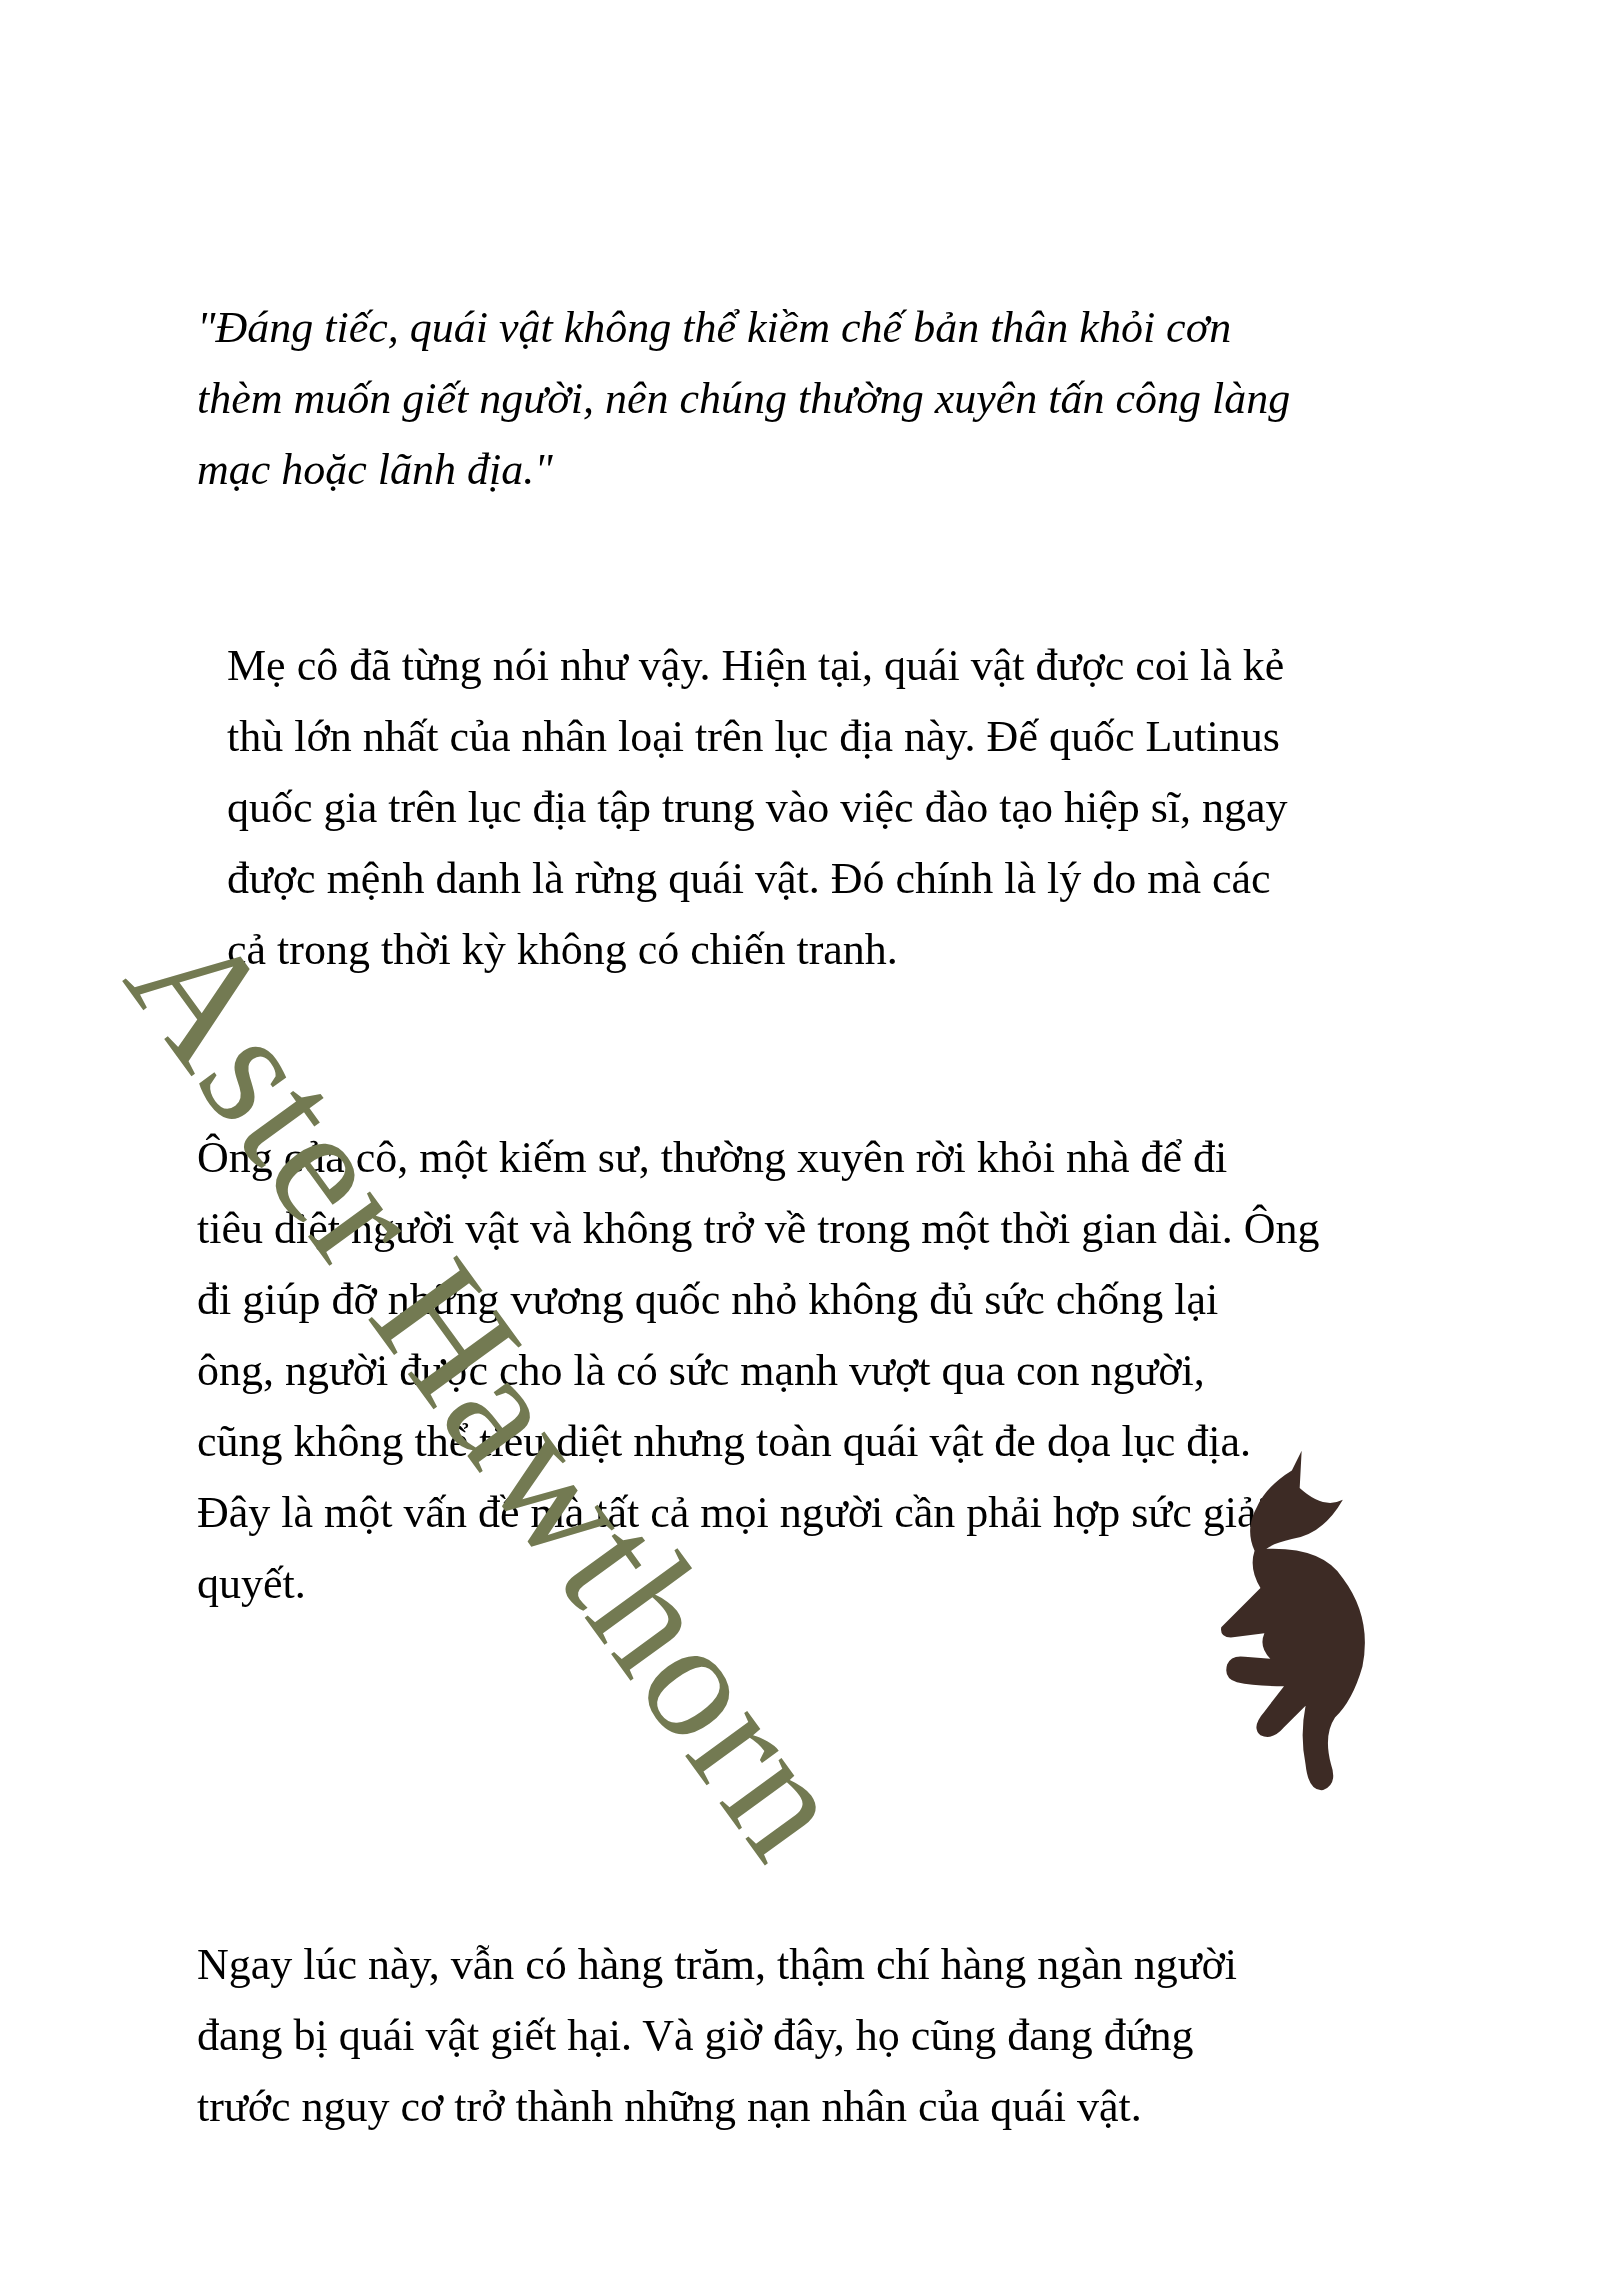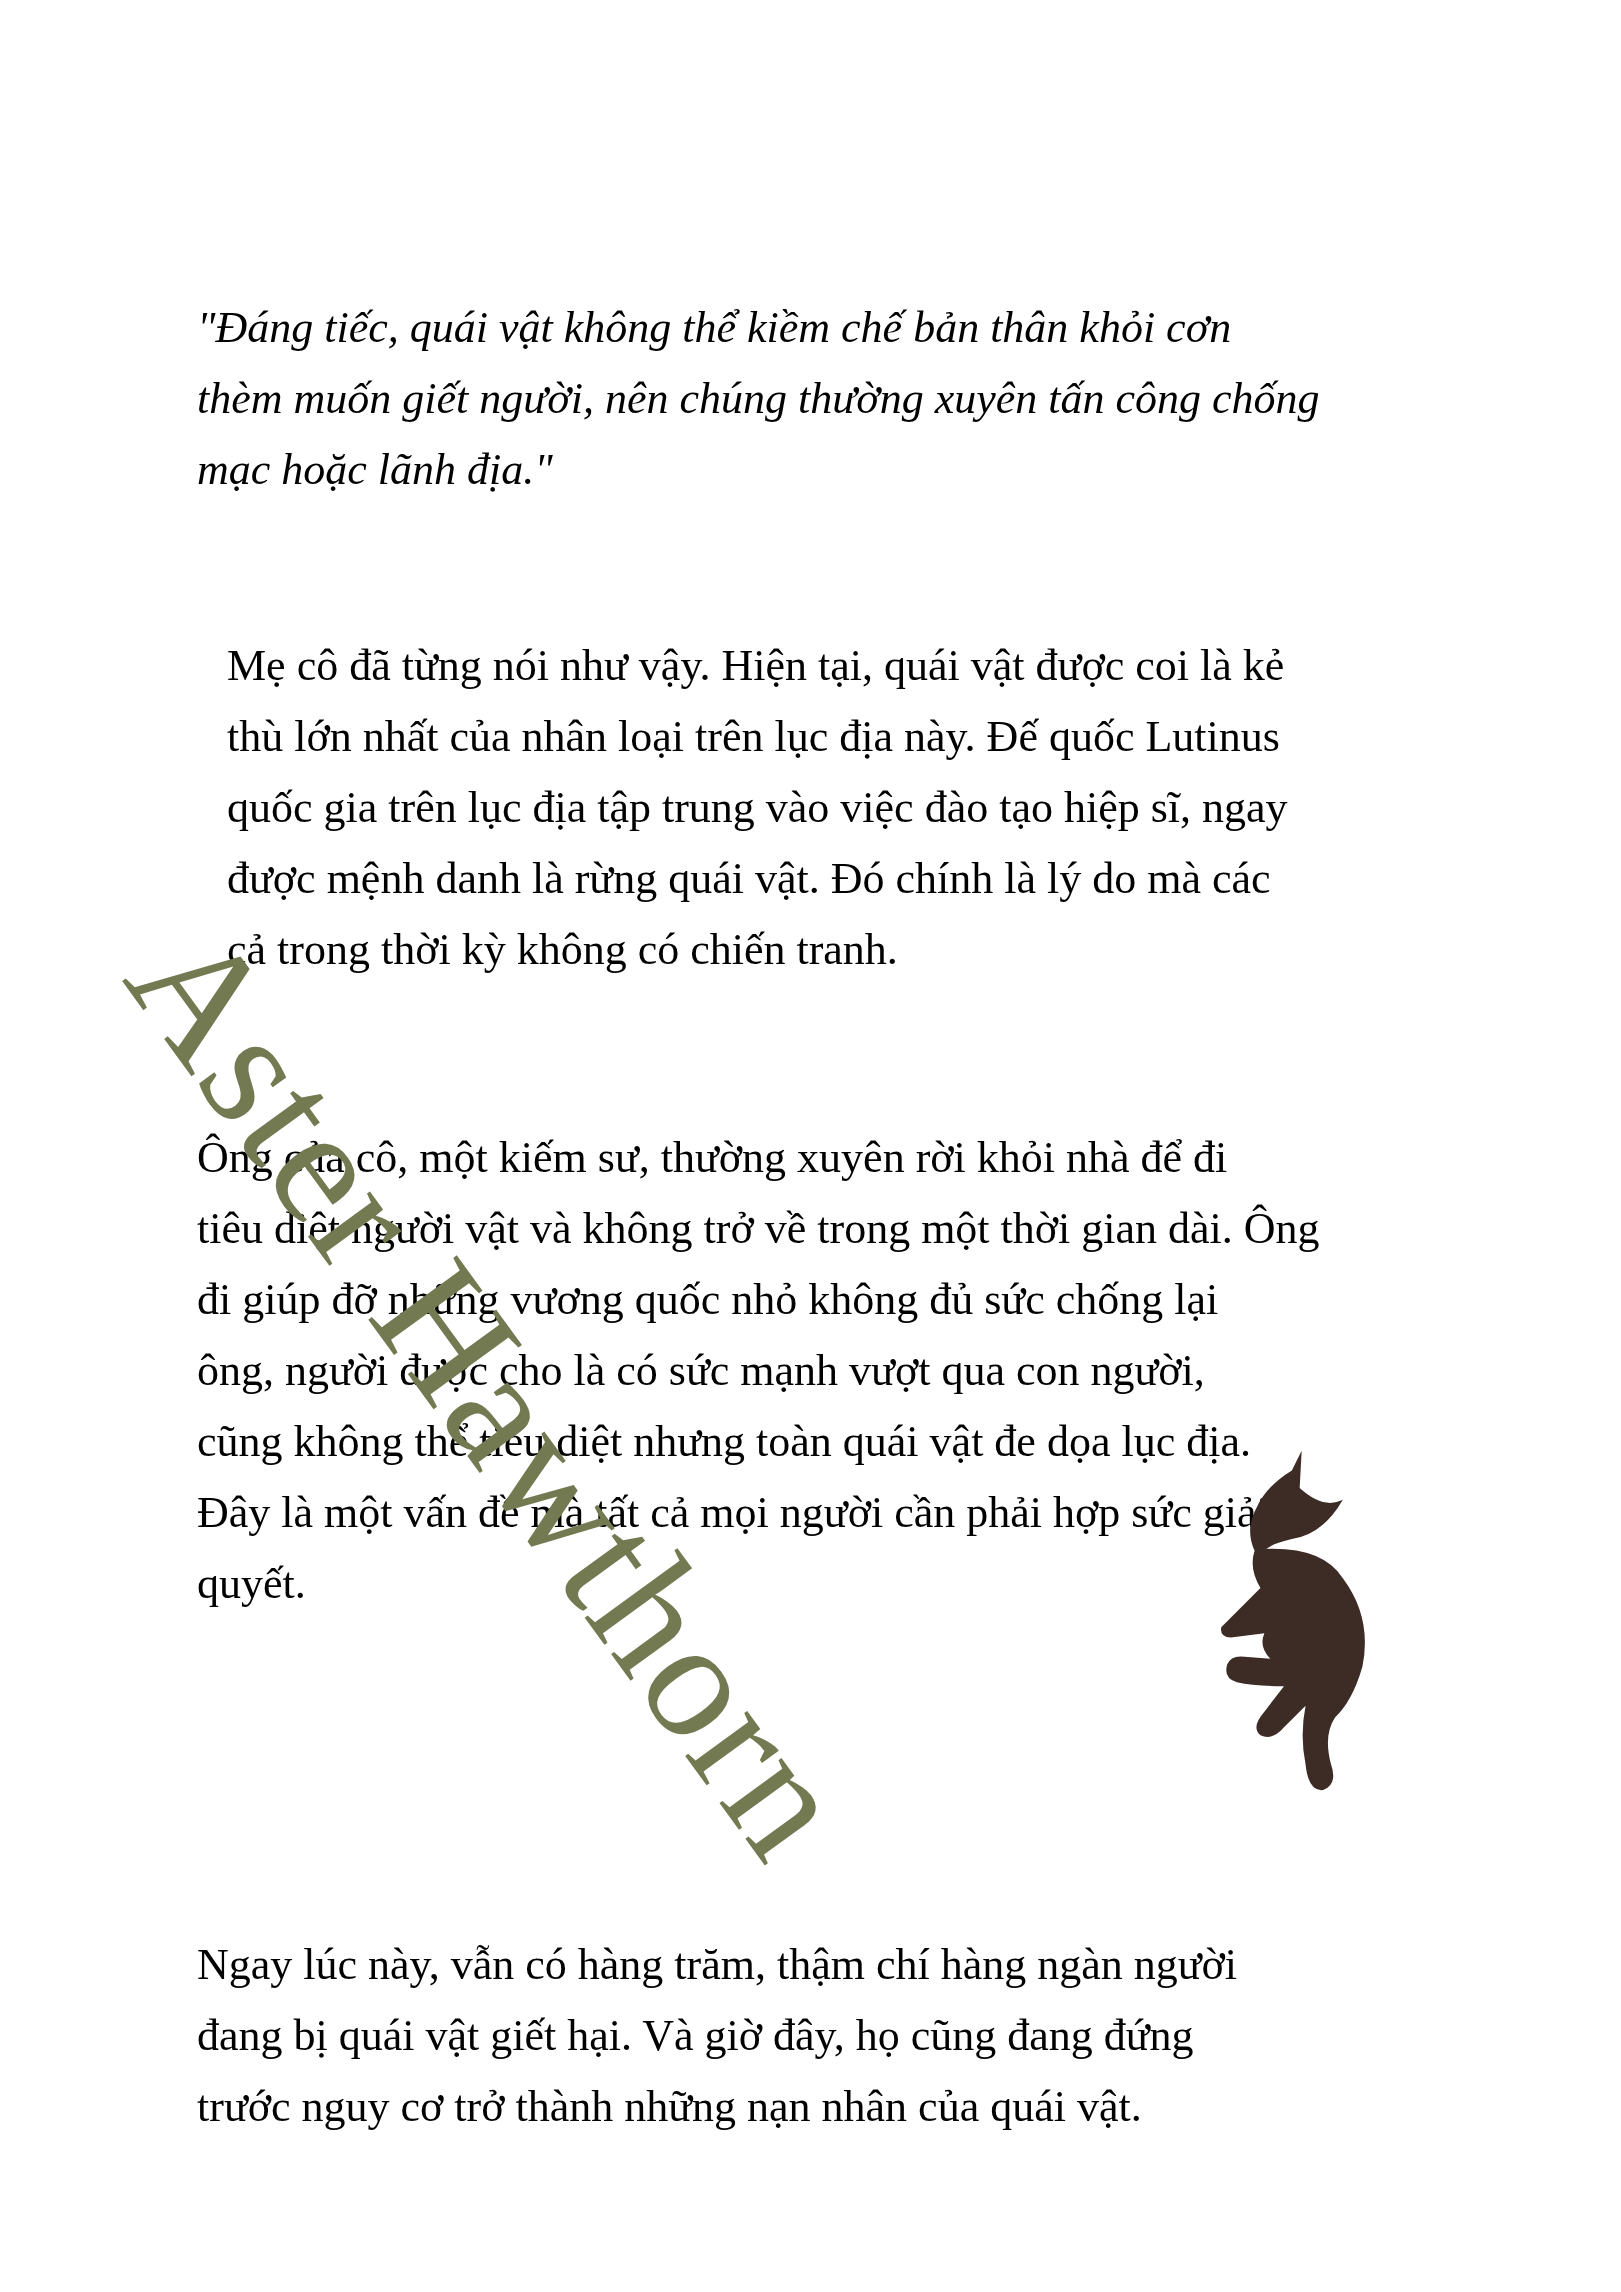--- a/index.html
+++ b/index.html
@@ -69,21 +69,21 @@
       pointer-events: none;
     }
   </style>
 </head>
 <body>
 
 <div class="page">
 
   <div class="text-block italic" id="para-quote">
     <span class="line">"Đáng tiếc, quái vật không thể kiềm chế bản thân khỏi cơn</span>
-    <span class="line">thèm muốn giết người, nên chúng thường xuyên tấn công chống</span>
+    <span class="line">thèm muốn giết người, nên chúng thường xuyên tấn công làng</span>
     <span class="line">mạc hoặc lãnh địa."</span>
   </div>
 
   <div class="text-block" id="para-1">
     <span class="line">Mẹ cô đã từng nói như vậy. Hiện tại, quái vật được coi là kẻ</span>
     <span class="line">thù lớn nhất của nhân loại trên lục địa này. Đế quốc Lutinus</span>
     <span class="line">quốc gia trên lục địa tập trung vào việc đào tạo hiệp sĩ, ngay</span>
     <span class="line">được mệnh danh là rừng quái vật. Đó chính là lý do mà các</span>
     <span class="line">cả trong thời kỳ không có chiến tranh.</span>
   </div>

